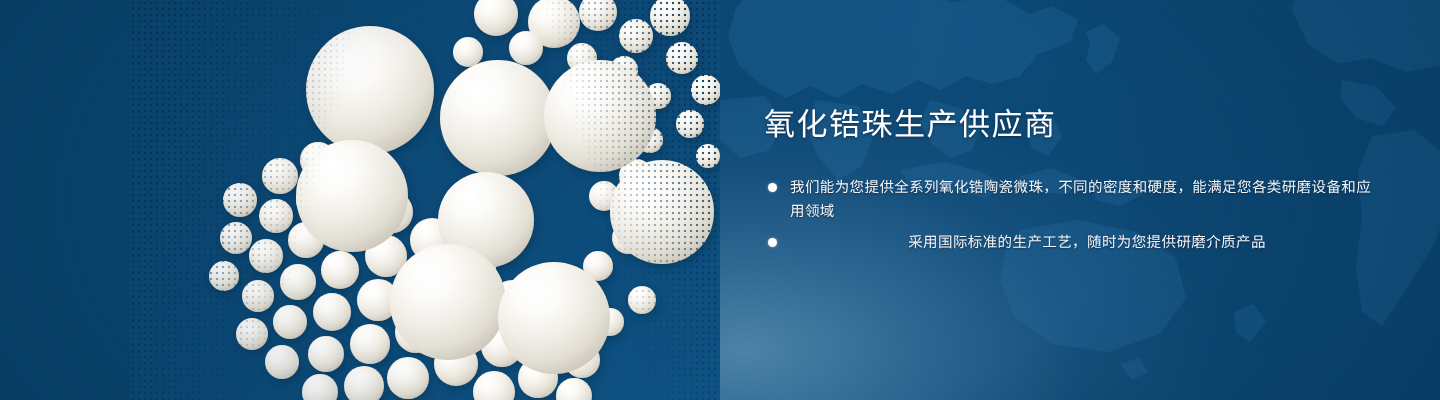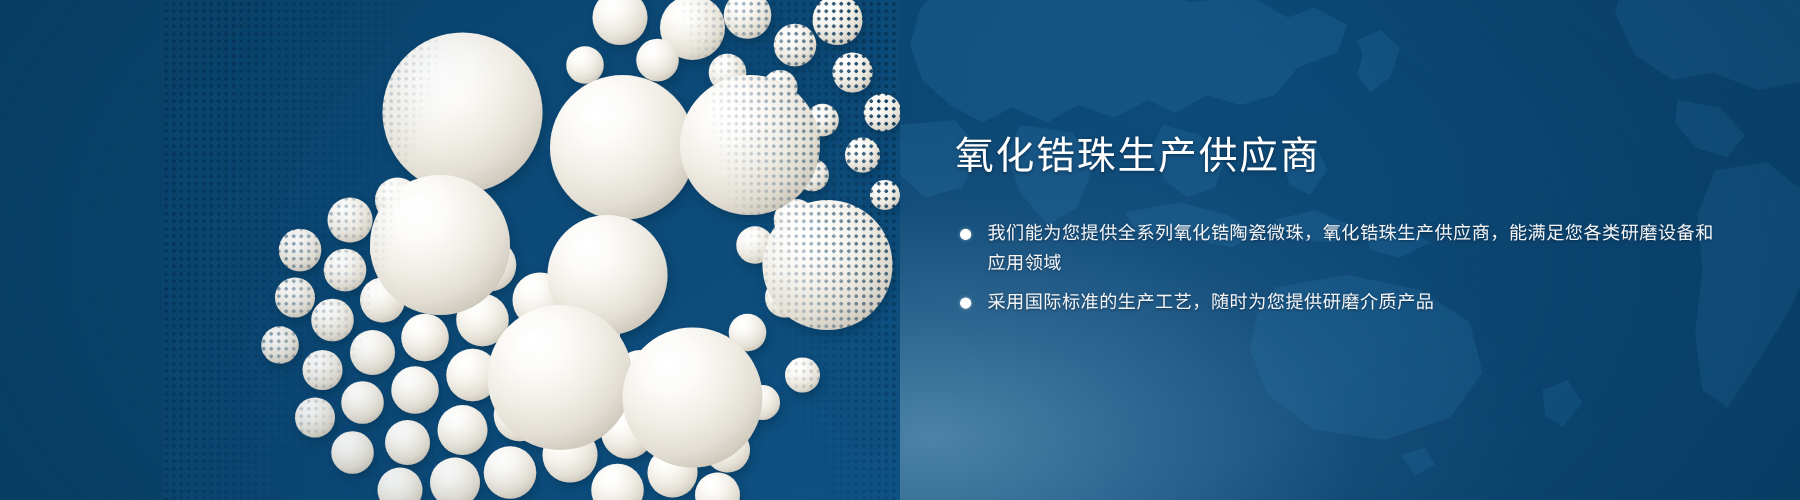--- a/index.html
+++ b/index.html
@@ -114,21 +114,21 @@
   .bullet {
     position: relative;
     padding-left: 26px;
     margin-bottom: 7px;
     font-size: 14.5px;
     line-height: 24px;
     letter-spacing: 0.4px;
     color: #f2f4f6;
     text-shadow: 0 1px 2px rgba(0,18,36,0.5);
   }
-  .bullet:last-child { margin-bottom: 0; }
+  .bullet:last-child { margin-bottom: 0; text-align: center; }
   .bullet-dot {
     position: absolute;
     left: 4px;
     top: 8px;
     width: 9px;
     height: 9px;
     border-radius: 50%;
     background: #ffffff;
     box-shadow: 0 0 3px rgba(255,255,255,0.45);
   }
@@ -309,21 +309,21 @@
   </div>
 
   <div class="bg-vignette"></div>
 
   <div class="copy">
     <h1 class="headline">氧化锆珠生产供应商</h1>
 
     <ul class="bullets">
       <li class="bullet">
         <span class="bullet-dot"></span>
-        <span class="bullet-text">我们能为您提供全系列氧化锆陶瓷微珠，氧化锆珠生产供应商，能满足您各类研磨设备和应用领域</span>
+        <span class="bullet-text">我们能为您提供全系列氧化锆陶瓷微珠，不同的密度和硬度，能满足您各类研磨设备和应用领域</span>
       </li>
       <li class="bullet">
         <span class="bullet-dot"></span>
         <span class="bullet-text">采用国际标准的生产工艺，随时为您提供研磨介质产品</span>
       </li>
     </ul>
   </div>
 
 </div>
 

